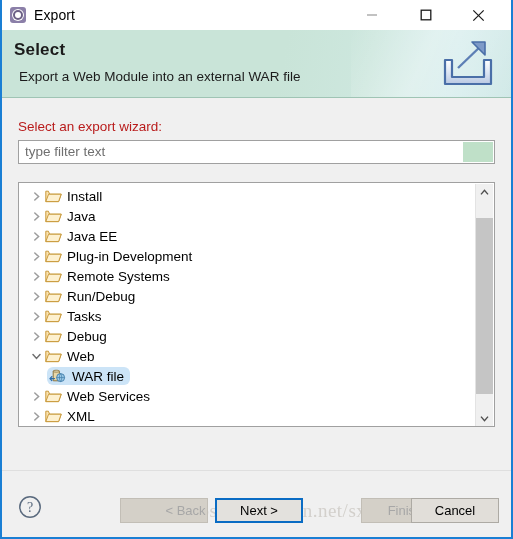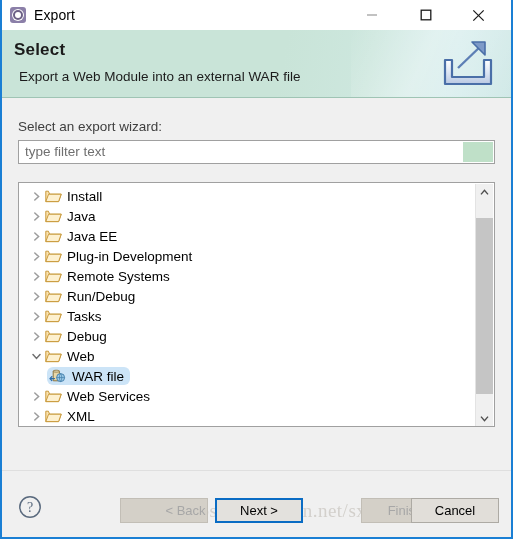--- a/index.html
+++ b/index.html
@@ -136,21 +136,21 @@
     top: 98px;
     width: 509px;
     height: 372px;
     background: #f0f0f0;
   }
   #wizard-label {
     position: absolute;
     left: 16px;
     top: 21px;
     font-size: 13.5px;
-    color: #404040;
+    color: #b91c1c;
   }
 
   #filter-box {
     position: absolute;
     left: 16px;
     top: 42px;
     width: 477px;
     height: 24px;
     box-sizing: border-box;
     background: #ffffff;

